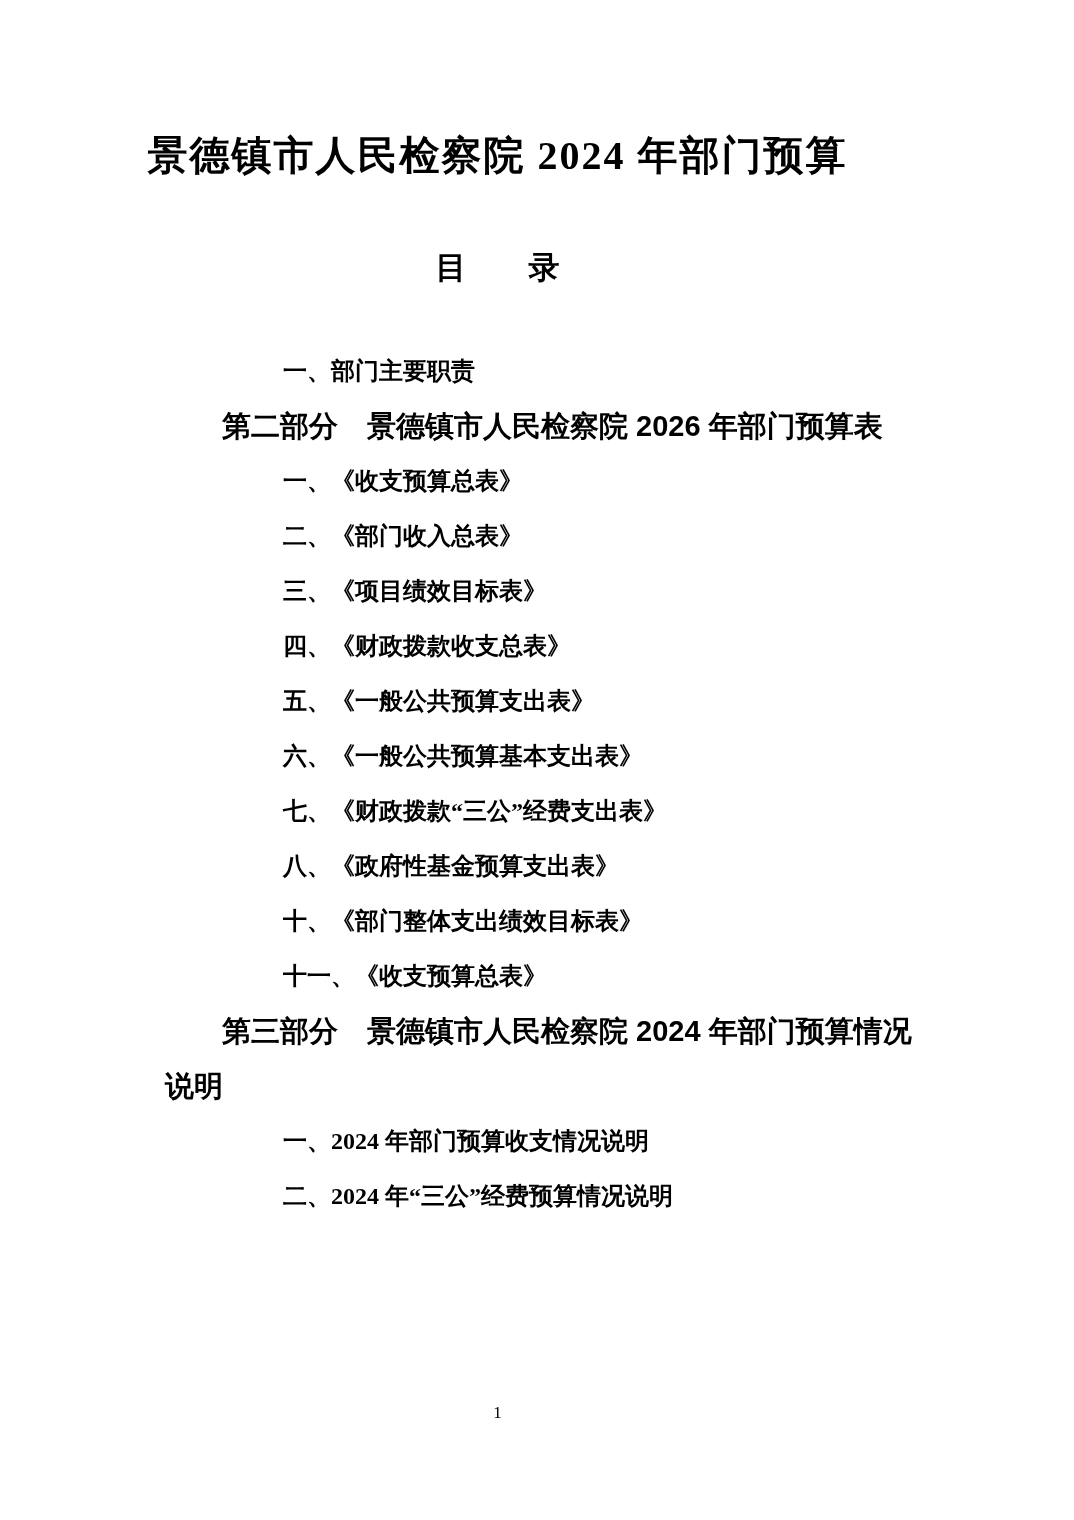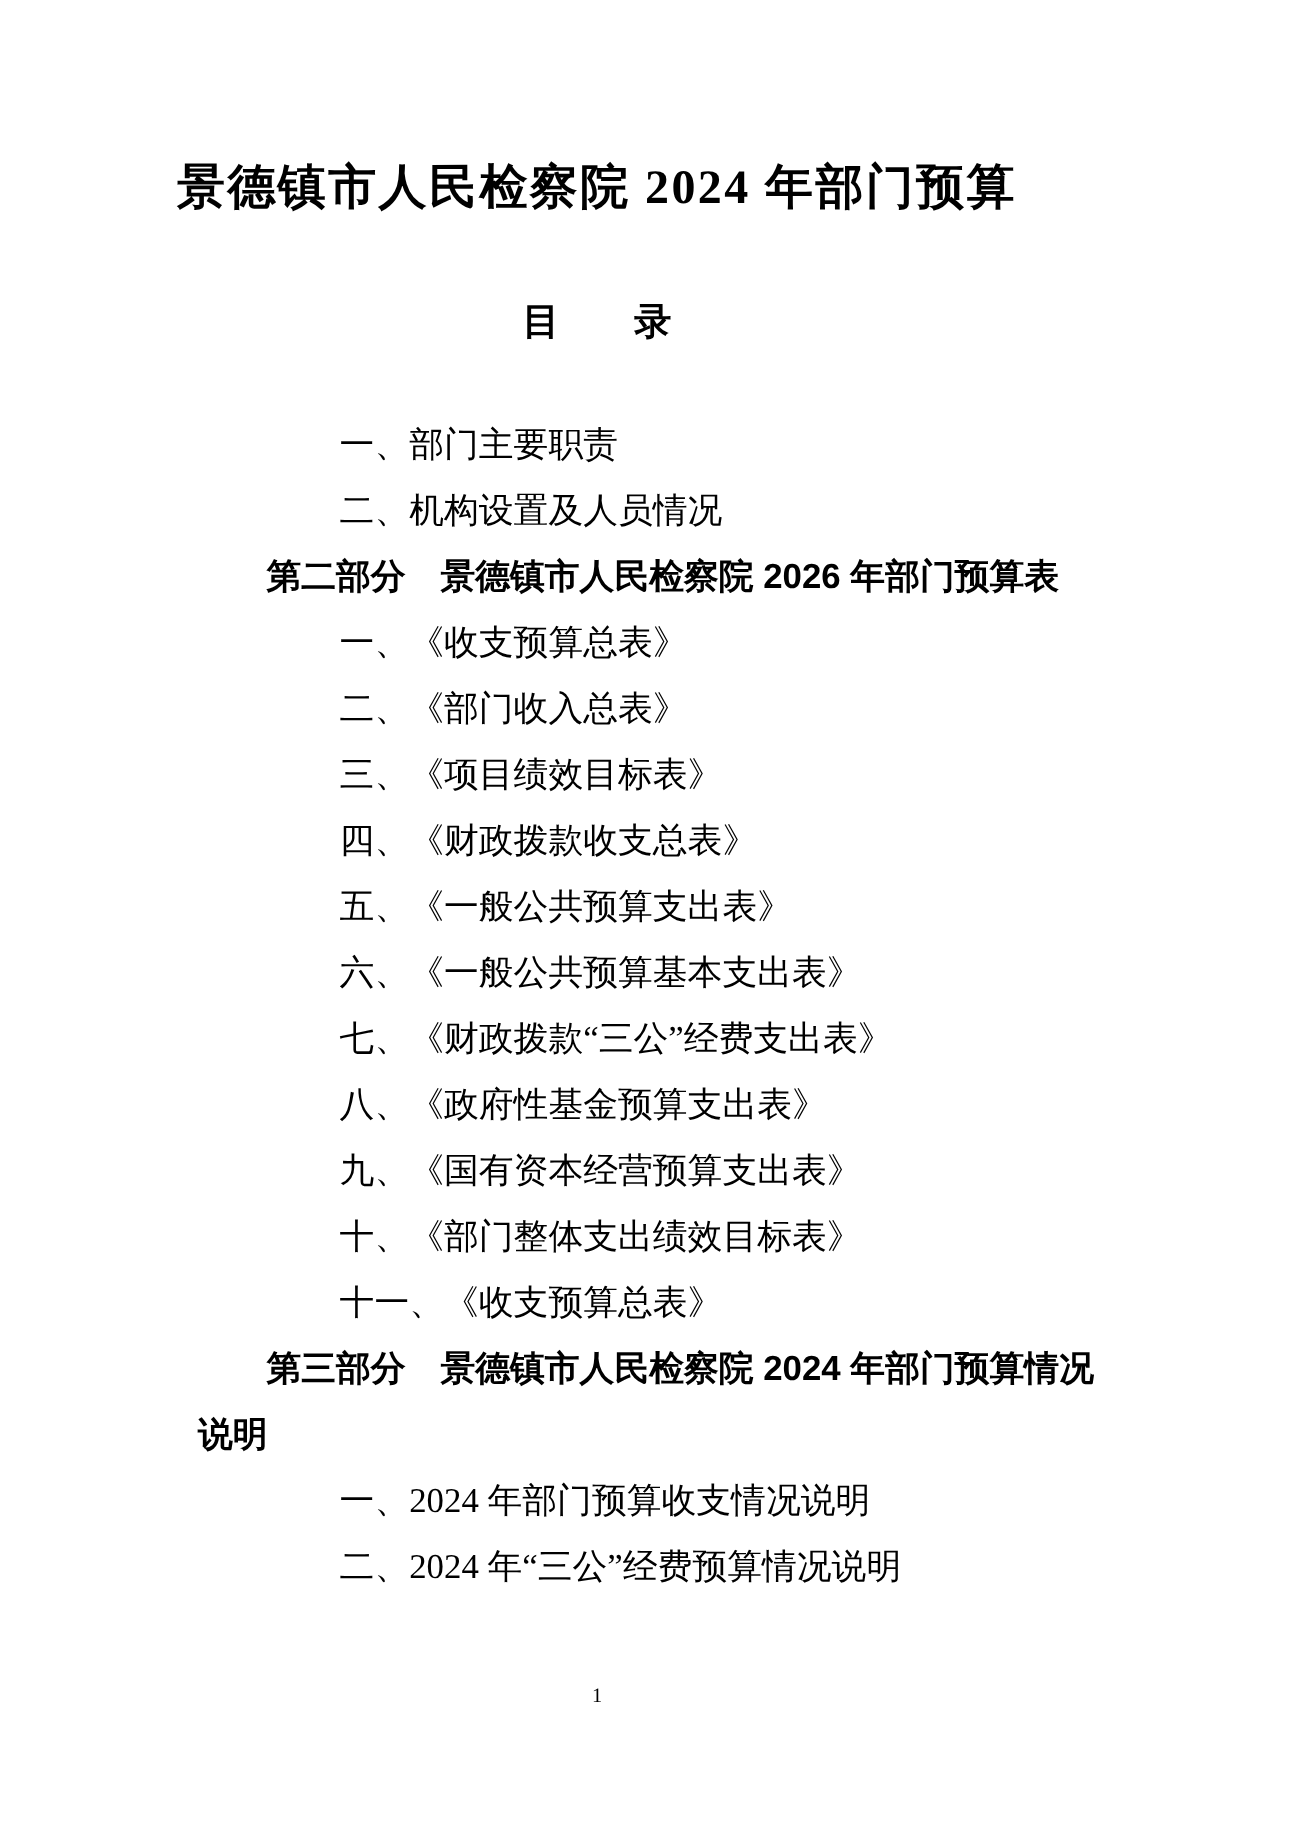--- a/index.html
+++ b/index.html
@@ -41,22 +41,22 @@
     font-family: "Liberation Sans", sans-serif;
     font-weight: 700;
     font-size: 29px;
     line-height: 55px;
     text-indent: 57px;
     word-break: break-word;
     overflow-wrap: break-word;
   }
   .toc-item {
     font-family: "Liberation Serif", serif;
-    font-weight: 400;
-    font-size: 29px;
+    font-weight: 700;
+    font-size: 24px;
     line-height: 55px;
     padding-left: 118px;
   }
   .page-number {
     position: absolute;
     left: 0;
     right: 0;
     top: 1403px;
     text-align: center;
     font-size: 17px;
@@ -68,32 +68,30 @@
 
 <div class="page">
 
   <div class="doc-title">景德镇市人民检察院 2024 年部门预算</div>
 
   <div class="toc-title">目　　录</div>
 
   <div class="toc">
 
     <div class="toc-item">一、部门主要职责</div>
-    <div class="toc-item">二、机构设置及人员情况</div>
 
     <div class="toc-section-heading">第二部分　景德镇市人民检察院 2026 年部门预算表</div>
     <div class="toc-item">一、《收支预算总表》</div>
     <div class="toc-item">二、《部门收入总表》</div>
     <div class="toc-item">三、《项目绩效目标表》</div>
     <div class="toc-item">四、《财政拨款收支总表》</div>
     <div class="toc-item">五、《一般公共预算支出表》</div>
     <div class="toc-item">六、《一般公共预算基本支出表》</div>
     <div class="toc-item">七、《财政拨款“三公”经费支出表》</div>
     <div class="toc-item">八、《政府性基金预算支出表》</div>
-    <div class="toc-item">九、《国有资本经营预算支出表》</div>
     <div class="toc-item">十、《部门整体支出绩效目标表》</div>
     <div class="toc-item">十一、《收支预算总表》</div>
 
     <div class="toc-section-heading">第三部分　景德镇市人民检察院 2024 年部门预算情况说明</div>
     <div class="toc-item">一、2024 年部门预算收支情况说明</div>
     <div class="toc-item">二、2024 年“三公”经费预算情况说明</div>
 
   </div>
 
   <div class="page-number">1</div>

